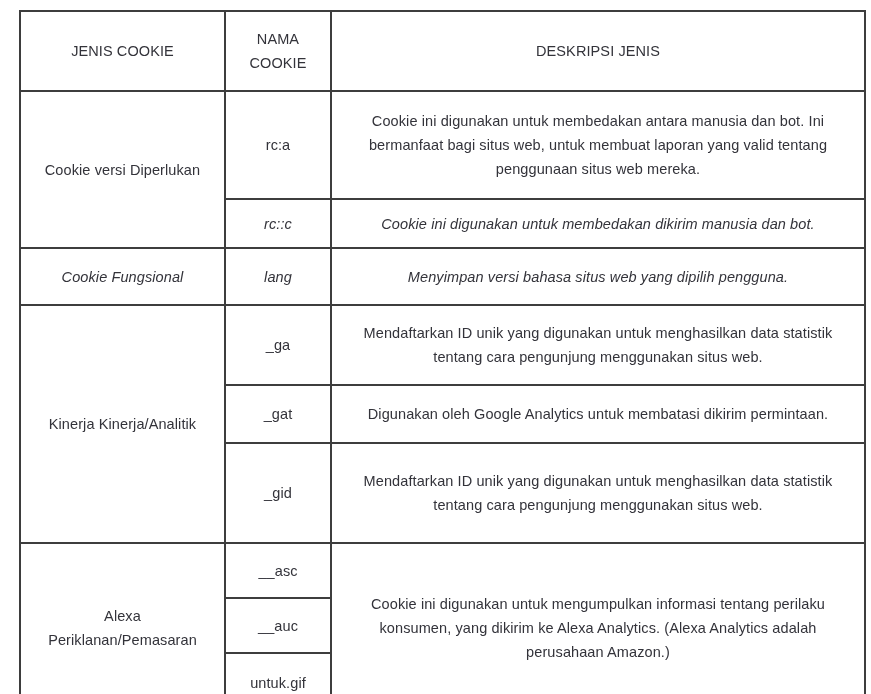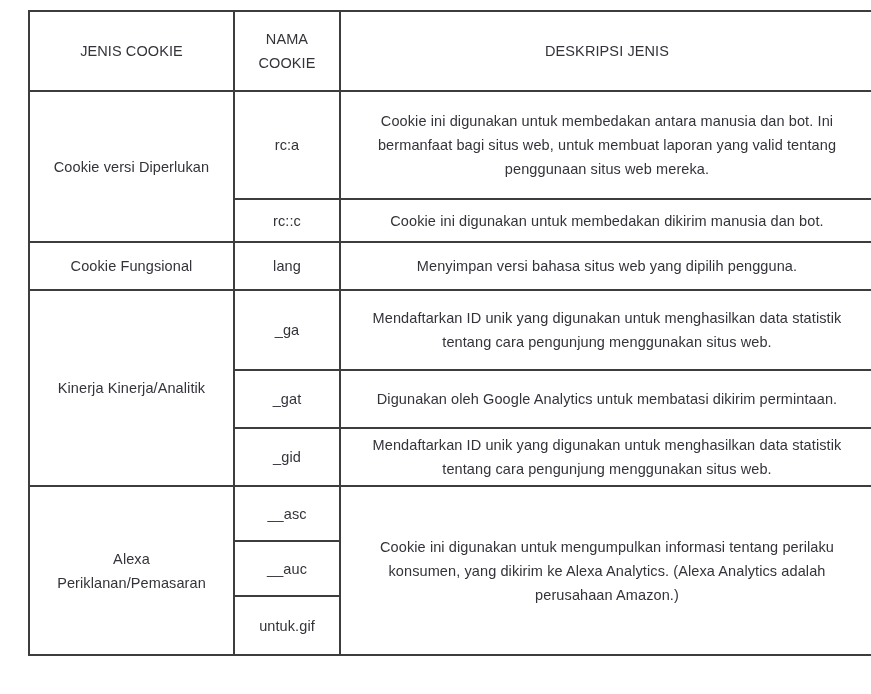--- a/index.html
+++ b/index.html
@@ -6,21 +6,21 @@
     margin: 0;
     padding: 0;
     background: #ffffff;
     font-family: "Liberation Sans", sans-serif;
     color: #33333a;
   }
   .page {
     width: 871px;
     height: 694px;
     box-sizing: border-box;
-    padding: 10px 28px;
+    padding: 10px 19px;
     background: #ffffff;
   }
   table.cookie-table {
     border-collapse: collapse;
     table-layout: fixed;
     width: 845px;
   }
   table.cookie-table th,
   table.cookie-table td {
     border: 2px solid #3d3d3d;
@@ -32,25 +32,25 @@
     letter-spacing: 0.1px;
     padding: 4px 22px;
     overflow: hidden;
   }
   th.col-header { font-size: 14px; }
   td.name-cell { padding: 4px 8px; }
   td.type-cell { padding: 4px 14px; }
   td.desc-cell { padding: 4px 24px; }
   tr.r-header   { height: 80px; }
   tr.r-rca      { height: 108px; }
-  tr.r-rcc      { height: 43px; }
-  tr.r-lang     { height: 48px; }
+  tr.r-rcc      { height: 49px; font-style: italic; }
+  tr.r-lang     { height: 57px; font-style: italic; }
   tr.r-ga       { height: 80px; }
   tr.r-gat      { height: 58px; }
-  tr.r-gid      { height: 58px; }
+  tr.r-gid      { height: 100px; }
   tr.r-asc      { height: 55px; }
   tr.r-auc      { height: 55px; }
   tr.r-atrk     { height: 59px; }
 </style>
 </head>
 <body>
 
 <div class="page">
   <table class="cookie-table">
     <colgroup>

